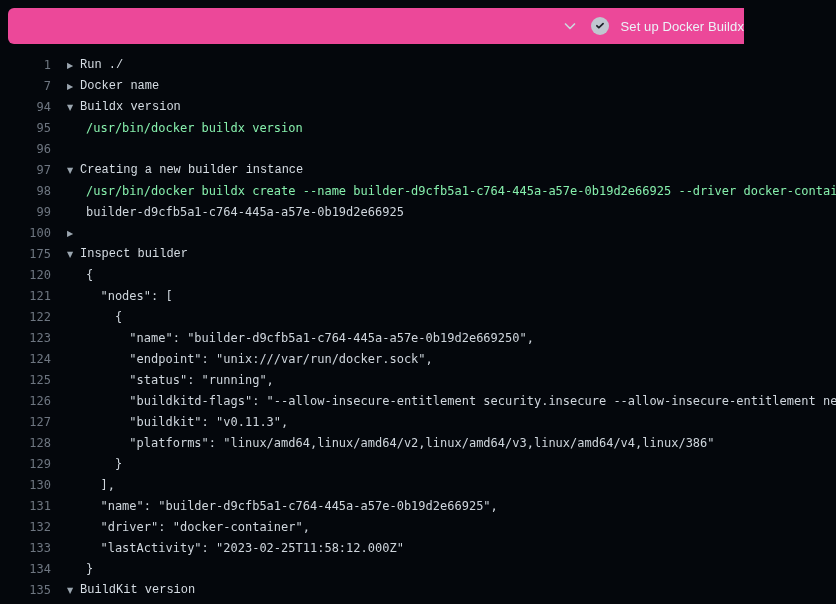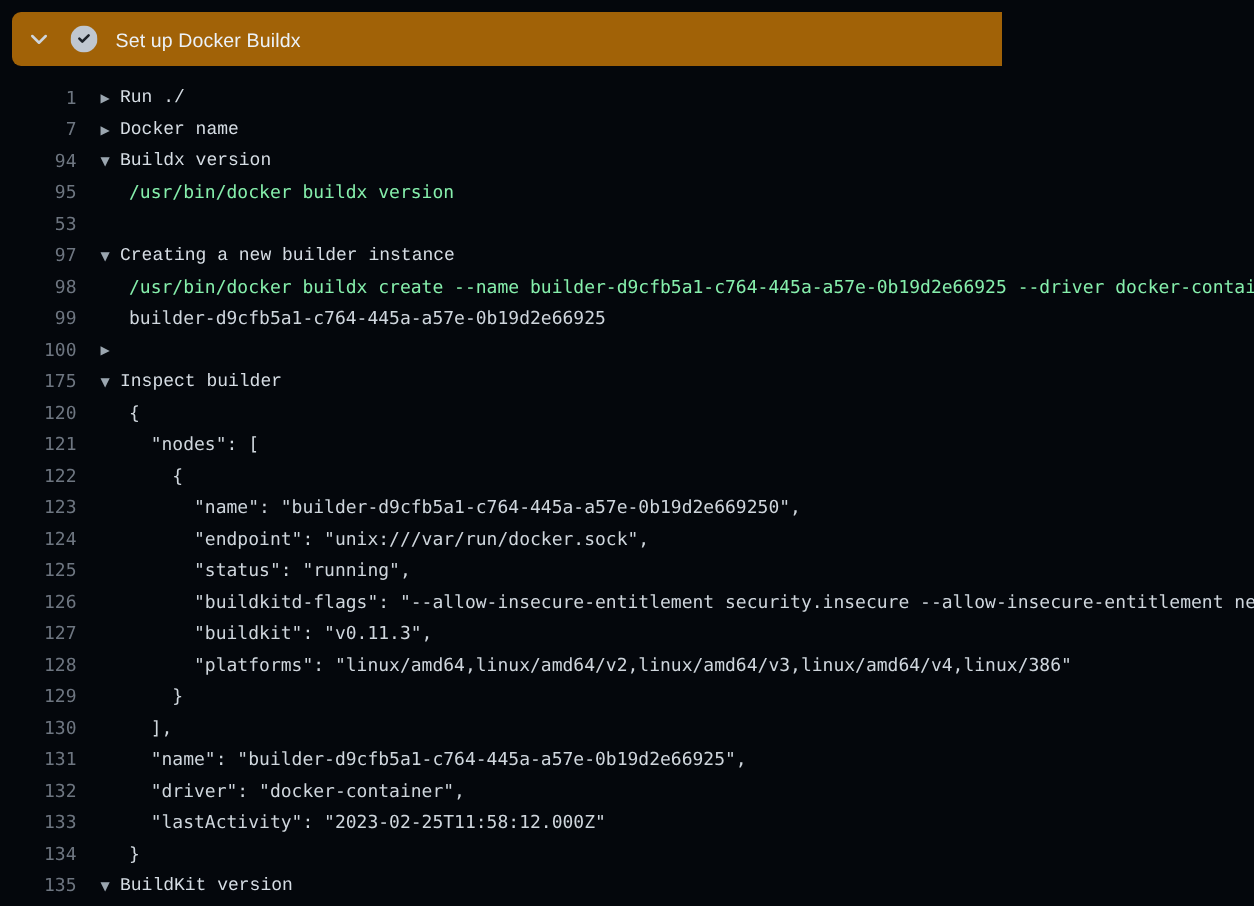--- a/index.html
+++ b/index.html
@@ -6,27 +6,28 @@
   html, body {
     margin: 0; padding: 0;
     width: 836px; height: 604px;
     background: #04070c;
     overflow: hidden;
     font-family: "Liberation Sans", "DejaVu Sans", sans-serif;
   }
   
   .step-header {
     margin: 8px 0 0 8px;
-    width: 660px;
+    width: 736px;
     height: 36px;
-    background: #a16207;
+    background: #ec4899;
     border-radius: 6px 0 0 6px;
     display: flex;
     align-items: center;
     cursor: pointer;
+    justify-content: flex-end;
   }
   .chevron-btn {
     width: 24px; height: 24px;
     margin-left: 6px;
     display: flex; align-items: center; justify-content: center;
     flex: none;
   }
   .status-icon {
     width: 18px; height: 18px;
     margin-left: 9px;
@@ -110,21 +111,21 @@
     <span class="num">94</span>
     <span class="arrow">▼</span>
     <span class="text group-title">Buildx version</span>
   </div>
     <div class="row">
     <span class="num">95</span>
     <span class="arrow spacer"></span>
     <span class="text cmd">/usr/bin/docker buildx version</span>
   </div>
     <div class="row">
-    <span class="num">53</span>
+    <span class="num">96</span>
     <span class="arrow spacer"></span>
   </div>
     <div class="row">
     <span class="num">97</span>
     <span class="arrow">▼</span>
     <span class="text group-title">Creating a new builder instance</span>
   </div>
     <div class="row">
     <span class="num">98</span>
     <span class="arrow spacer"></span>

